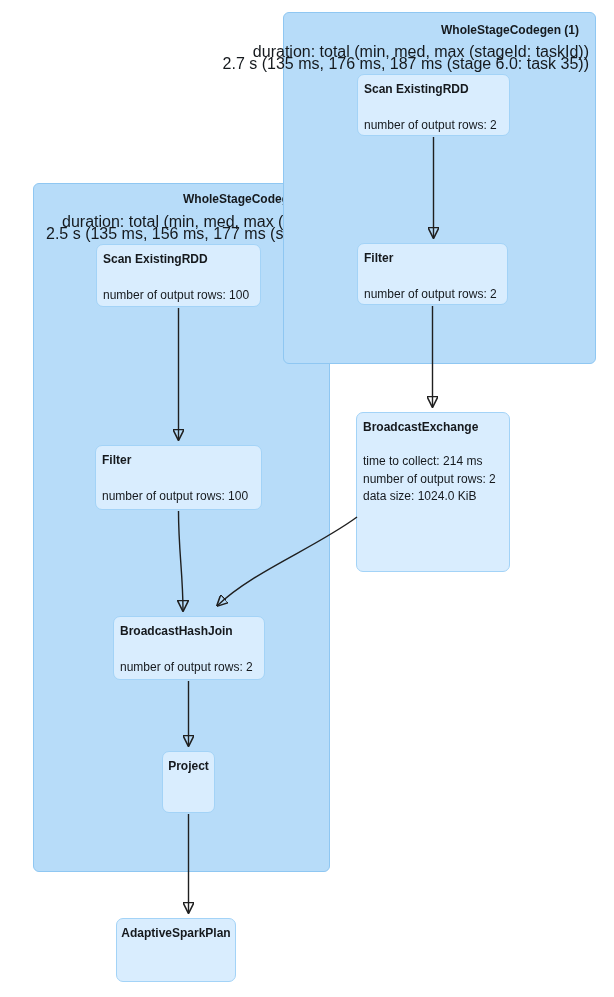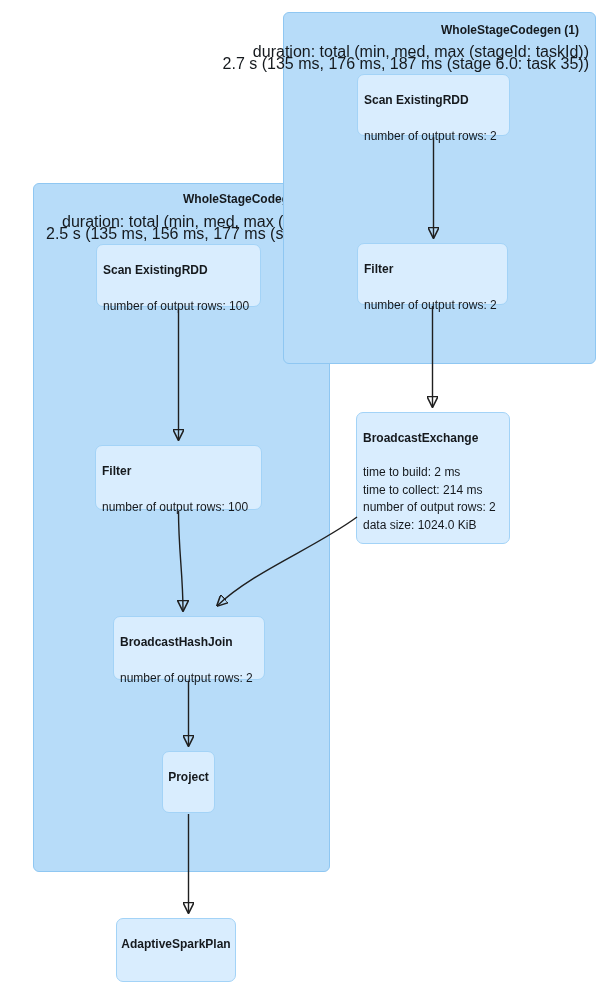--- a/index.html
+++ b/index.html
@@ -33,21 +33,21 @@
     line-height: 11.5px;
     white-space: nowrap;
   }
   .dur-block { text-align: right; }
 
   .node {
     position: absolute;
     background: #d9edfe;
     border: 1px solid #a3d3f7;
     border-radius: 7px;
-    padding: 18px 6px;
+    padding: 7px 6px;
     z-index: 10;
     overflow: visible;
   }
   .node-name {
     font-size: 12px;
     font-weight: bold;
     line-height: 14px;
     white-space: nowrap;
     margin-bottom: 21px;
   }
@@ -105,23 +105,22 @@
   <div class="node" style="left:96px; top:244px; width:165px; height:63px">
     <div class="node-name">Scan ExistingRDD</div>
     <div class="node-metric">number of output rows: 100</div>
   </div>
 
   <div class="node" style="left:95px; top:445px; width:167px; height:65px">
     <div class="node-name">Filter</div>
     <div class="node-metric">number of output rows: 100</div>
   </div>
 
-  <div class="node" style="left:356px; top:412px; width:154px; height:132px">
+  <div class="node" style="left:356px; top:412px; width:154px; height:160px">
     <div class="node-name" style="margin-bottom:19px">BroadcastExchange</div>
-    <div class="node-metric">time to build: 2 ms</div>
     <div class="node-metric">time to collect: 214 ms</div>
     <div class="node-metric">number of output rows: 2</div>
     <div class="node-metric">data size: 1024.0 KiB</div>
   </div>
 
   <div class="node" style="left:113px; top:616px; width:152px; height:64px">
     <div class="node-name">BroadcastHashJoin</div>
     <div class="node-metric">number of output rows: 2</div>
   </div>
 

